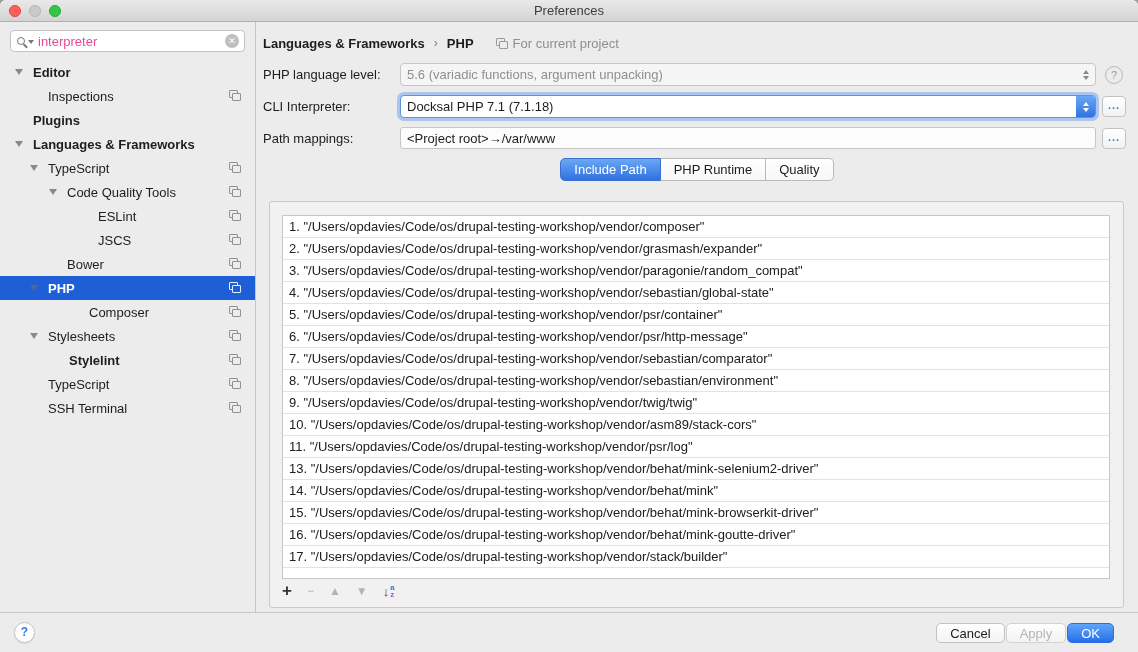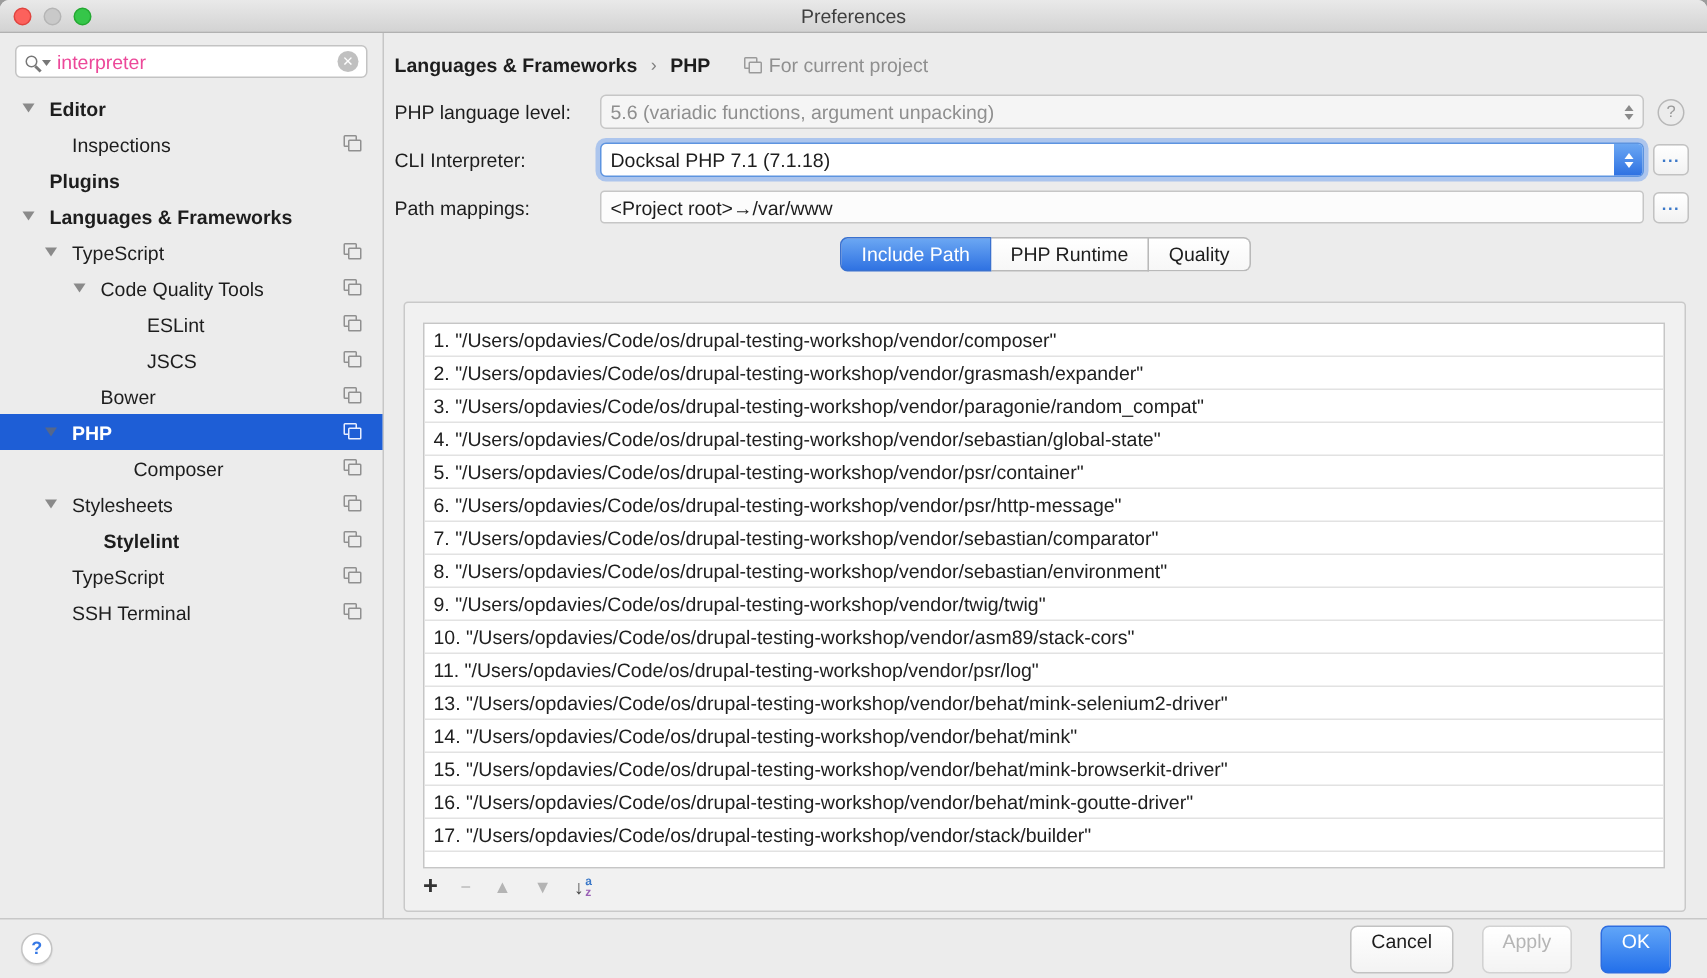--- a/index.html
+++ b/index.html
@@ -113,22 +113,22 @@
   .sort-col { display:flex; flex-direction:column; font-size:8px; line-height:7px; font-weight:bold; }
   .sort-a { color:#3b78c8; } .sort-z { color:#9a5fb5; }
 
   
   .footer { position:absolute; left:0; right:0; bottom:0; height:40px; background:#ececec;
             border-top:1px solid #c8c8c8; display:flex; align-items:center; padding:0 24px 0 14px; }
   .fhelp { width:21px; height:21px; border-radius:50%; background:#fff; border:1px solid #c4c4c4;
            color:#3578e5; font-size:12px; font-weight:bold; line-height:19px; text-align:center;
            box-shadow:0 1px 1px rgba(0,0,0,.08); }
   .fspacer { flex:1; }
-  .btn { height:32px; padding:0 13px; border:1px solid #c2c2c2; border-radius:5px;
-         background:linear-gradient(#fff,#f3f3f3); font-size:13px; line-height:20px; margin-left:19px; }
+  .btn { height:20px; padding:0 13px; border:1px solid #c2c2c2; border-radius:5px;
+         background:linear-gradient(#fff,#f3f3f3); font-size:13px; line-height:20px; margin-left:1px; }
   .btn.disabled { color:#b5b5b5; border-color:#d2d2d2; }
   .btn.primary { background:linear-gradient(#60a5f8,#2470ea); border-color:#2e6de0; color:#fff; }
 </style>
 </head>
 <body>
 
 <div class="window">
 
   <div class="titlebar">
     <div class="lights">

